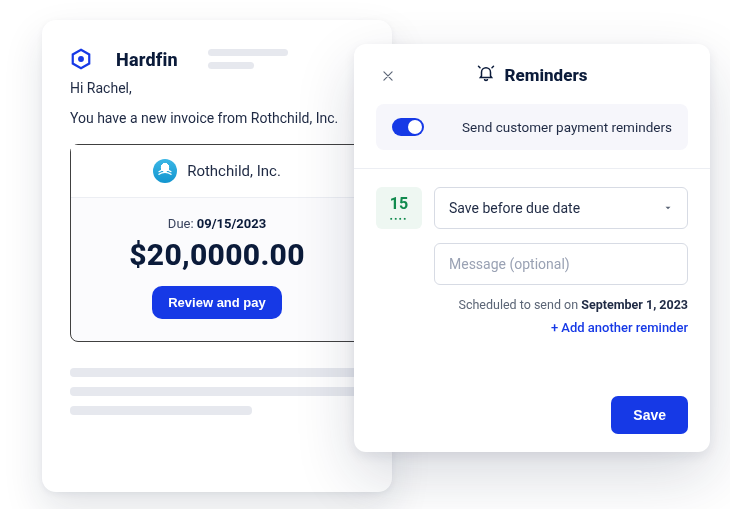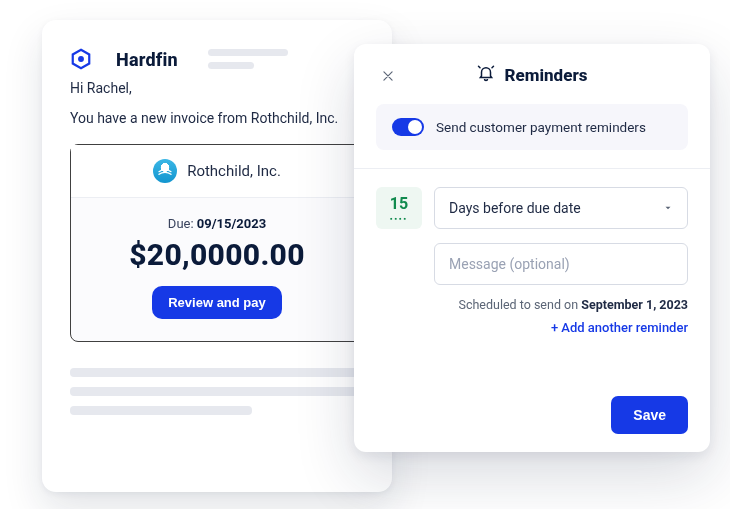--- a/index.html
+++ b/index.html
@@ -51,21 +51,21 @@
     box-shadow: 0 24px 60px rgba(20,30,60,.16), 0 4px 12px rgba(20,30,60,.08);
     padding:20px 22px 18px;
     display:flex; flex-direction:column;
   }
   .modal-header { position:relative; display:flex; align-items:center; justify-content:center; gap:10px; padding-bottom:18px; }
   .close { position:absolute; left:0; top:0; width:24px; height:24px; display:flex; align-items:center; justify-content:center; cursor:pointer; color:#5b6576;}
   .close svg { width:14px; height:14px; stroke:#5b6576; stroke-width:2;}
   .modal-title { font-weight:800; color:#0b1b3a; font-size:17px; }
   .bell svg { width:18px; height:18px; }
 
-  .toggle-row { background:#f6f6fb; border-radius:8px; padding:14px 16px; display:flex; align-items:center; gap:12px; }
+  .toggle-row { background:#f6f6fb; border-radius:8px; padding:14px 16px; display:flex; align-items:center; gap:12px;justify-content:space-between; }
   .toggle { width:32px; height:18px; border-radius:999px; background:#1639e6; position:relative; cursor:pointer; flex:0 0 auto;}
   .toggle::after { content:""; position:absolute; right:2px; top:2px; width:14px; height:14px; background:#fff; border-radius:50%; }
   .toggle-label { color:#1f2a44; font-size:13.5px; }
   .divider { height:1px; background:#eceef3; margin:18px -22px 18px; }
 
   .row { display:flex; gap:12px; align-items:stretch; }
   .days-box { width:46px; background:#eef7f2; border-radius:6px; display:flex; flex-direction:column; align-items:center; justify-content:center; color:#118a4e; font-weight:700; font-size:16px; padding:6px 13px;}
   .days-box .dots { color:#118a4e; font-size:7px; letter-spacing:2px; margin-top:2px;}
   .select { flex:1; border:1px solid #d7dbe4; border-radius:6px; padding:12px 14px; display:flex; align-items:center; justify-content:space-between; color:#1f2a44; font-size:14px; cursor:pointer; background:#fff;}
   .chevron svg{ width:10px; height:10px; }
@@ -154,21 +154,21 @@
   </div>
 
   <div class="divider"></div>
 
   <div class="row">
     <div class="days-box">
       <span>15</span>
       <span class="dots">▪▪▪▪</span>
     </div>
     <div class="select">
-      <span>Days before due date</span>
+      <span>Save before due date</span>
       <span class="chevron">
         <svg viewBox="0 0 24 24" fill="#5b6576">
             <path d="M6 9 L12 15 L18 9 Z"></path>
           </svg>
       </span>
     </div>
   </div>
 
   <div class="msg-input">
     <span>Message (optional)</span>

